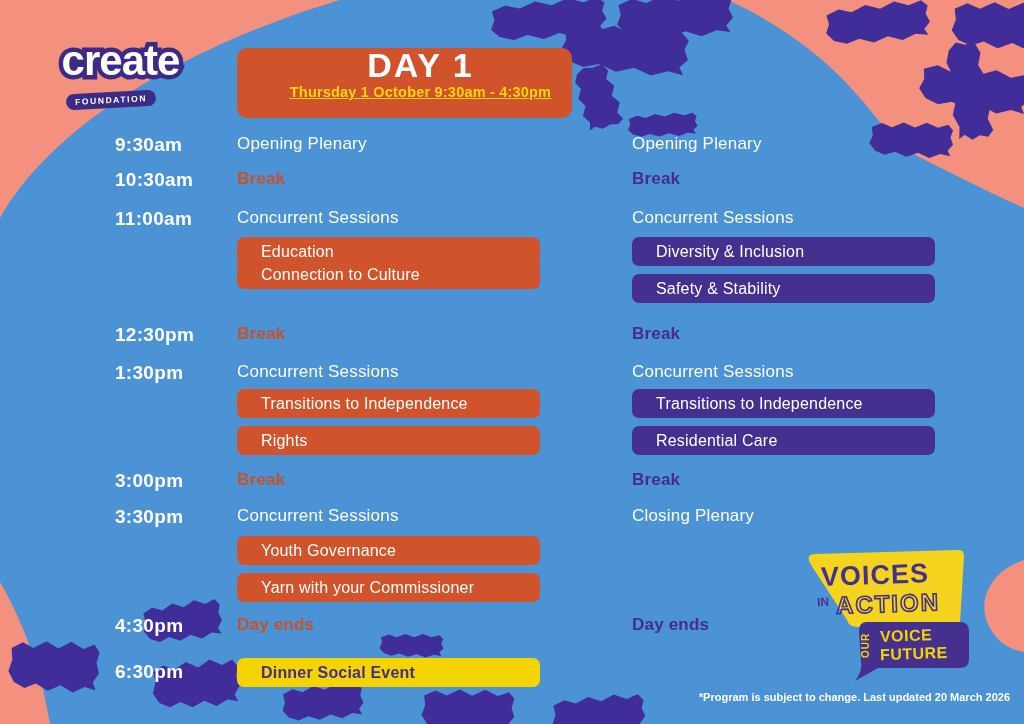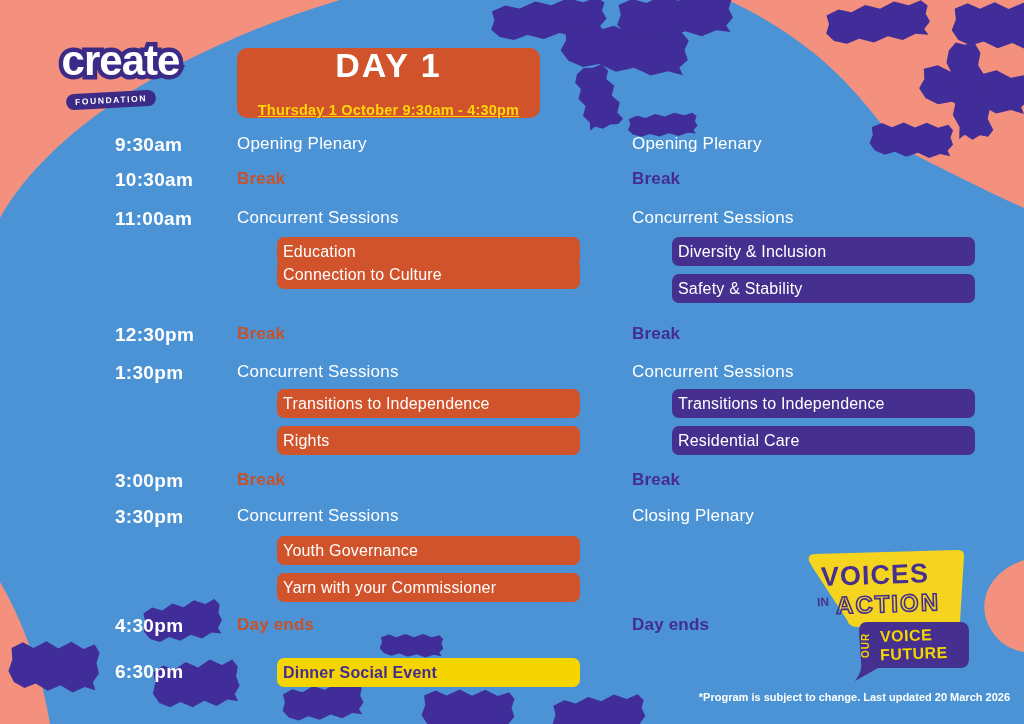--- a/index.html
+++ b/index.html
@@ -15,35 +15,35 @@
   .brand-word{position:absolute; left:0; top:0; width:165px; text-align:center;
     font-size:42px; font-weight:800; letter-spacing:-1px; line-height:1;}
   .brand-stroke{color:#3B2A86; -webkit-text-stroke:9px #3B2A86;}
   .brand-fill{color:#fff; position:absolute; left:0; top:0; width:165px; text-align:center;}
   .brand-ribbon{position:absolute; left:28px; top:52px; background:#3B2A86; color:#fff;
     font-size:8.5px; font-weight:700; letter-spacing:1.6px; padding:3px 9px;
     border-radius:9px; transform:rotate(-3deg);}
 
   
   .day-header{position:absolute; top:48px; width:303px; height:70px; border-radius:10px;
-    display:flex; flex-direction:column; align-items:center; justify-content:space-between; gap:2px;}
+    display:flex; flex-direction:column; align-items:center; justify-content:flex-start; gap:2px;padding-left:32px;}
   .day-header.d1{left:237px; background:#D1532B;}
   .day-header.d2{left:632px; background:#46308F;}
   .day-title{font-size:34px; font-weight:800; color:#fff; letter-spacing:2px; line-height:1;}
   .day-sub{font-size:14.5px; font-weight:700; color:#FFD60A; letter-spacing:.2px;text-decoration:underline;}
 
   
   .time{position:absolute; left:115px; font-size:19px; font-weight:800; color:#fff; letter-spacing:.3px;}
   .lbl{position:absolute; font-size:17px; font-weight:500; color:#fff; letter-spacing:.2px;}
   .lbl.break-o{color:#C5522B; font-weight:700;}
   .lbl.break-p{color:#442D8F; font-weight:700;}
   .c1{left:237px;} .c2{left:632px;}
 
   .btn{position:absolute; width:303px; height:29px; border-radius:7px; box-sizing:border-box;
-    padding-left:6px; font-size:16px; font-weight:500; color:#fff; line-height:29px; letter-spacing:.2px;margin-left:40px;}
+    padding-left:24px; font-size:16px; font-weight:500; color:#fff; line-height:29px; letter-spacing:.2px;}
   .btn.o{background:#D1532B;}
   .btn.p{background:#46308F;}
   .btn.y{background:#F5D500; color:#442D8F; font-weight:600;}
 
   
   .via{position:absolute; left:783px; top:548px; width:200px; height:135px;}
   .via svg{position:absolute; inset:0;}
   .via-txt{position:absolute; font-weight:800; transform:rotate(-2deg); line-height:1; white-space:nowrap;}
   .via-voices{left:38px; top:14px; font-size:27px; color:#46308F; letter-spacing:1px;}
   .via-in{left:34px; top:48px; font-size:12px; color:#46308F;}

